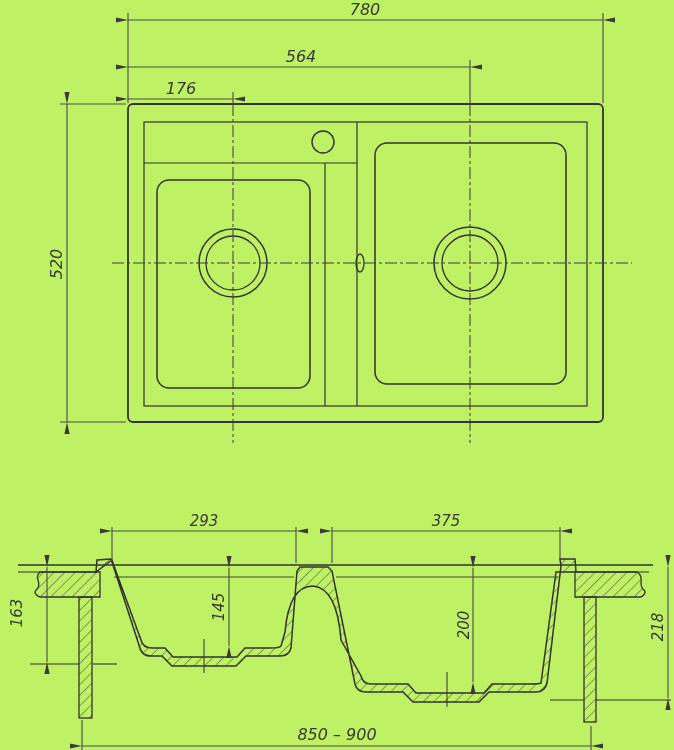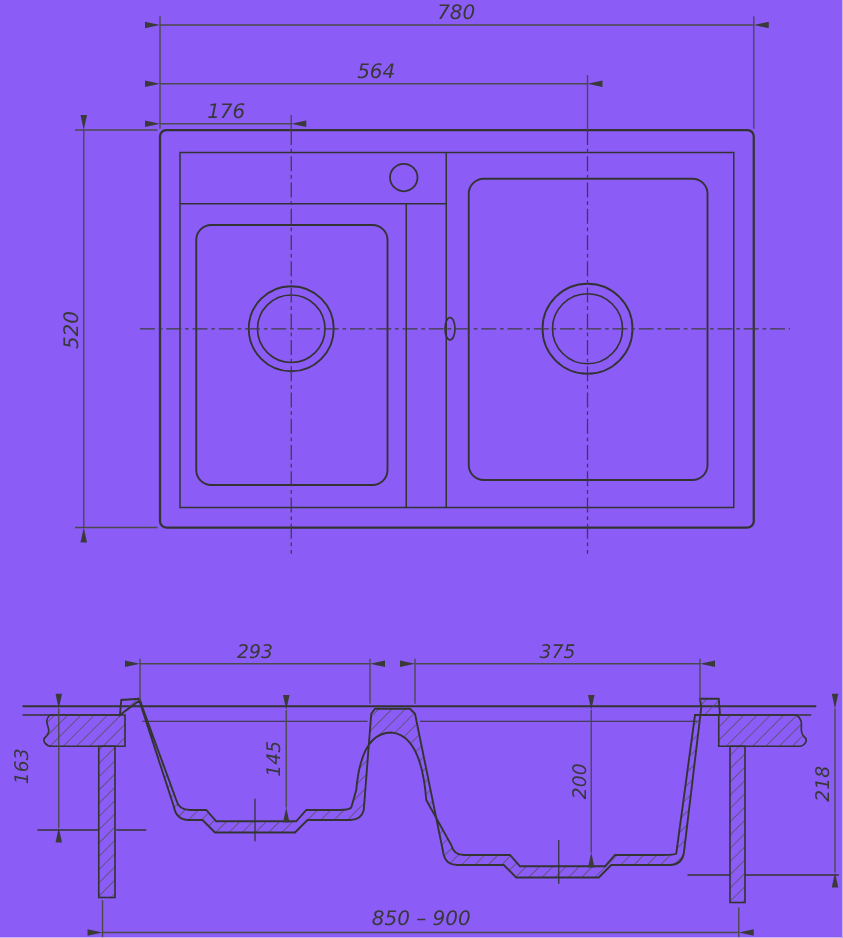--- a/index.html
+++ b/index.html
@@ -1,19 +1,19 @@
 <!DOCTYPE html>
 <html><head>
 <meta charset="utf-8">
 <style>
   html,body{margin:0;padding:0;background:#f5f5f5;}
   .stage{
     position:relative;
     width:674px;height:750px;
-    background:#8b5cf6;
+    background:#bef264;
     font-family:"DejaVu Sans", sans-serif;
     overflow:hidden;
   }
   svg{display:block;}
   text{
     font-family:"DejaVu Sans", sans-serif;
     font-style:italic;
     fill:#383838;
   }
   .dimtxt{font-size:16px;}

